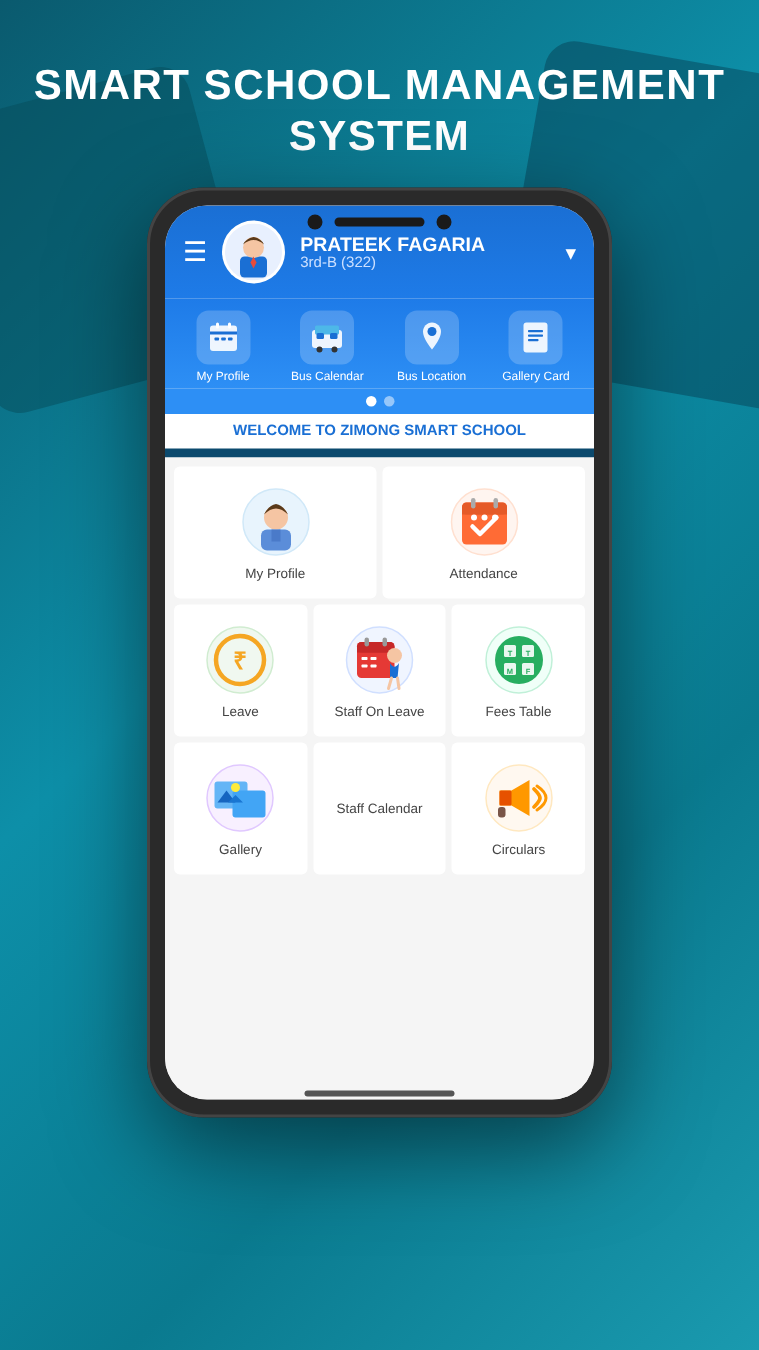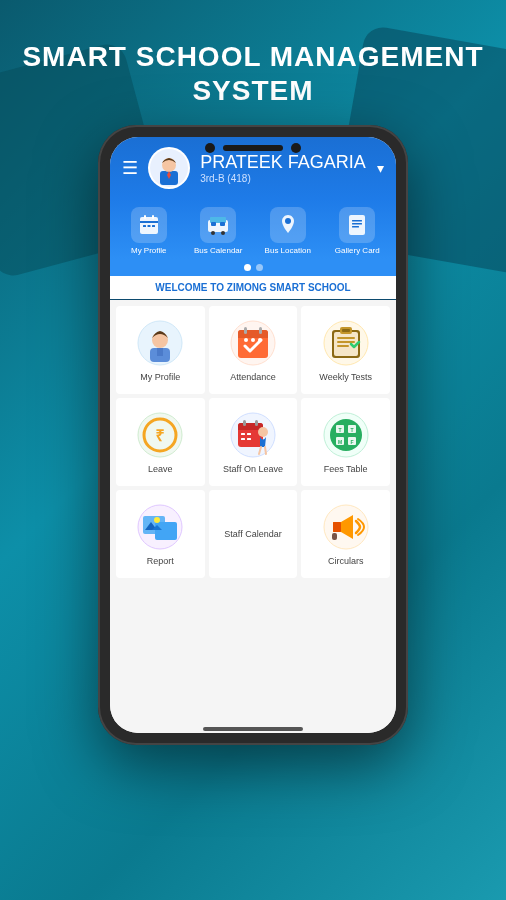--- a/index.html
+++ b/index.html
@@ -122,22 +122,22 @@
       justify-content: center;
       overflow: hidden;
       flex-shrink: 0;
     }
 
     .user-info {
       flex: 1;
     }
     .user-name {
       color: white;
-      font-weight: normal;
-      font-size: 18px;
+      font-weight: bold;
+      font-size: 13px;
     }
     .user-class {
       color: #cce0ff;
       font-size: 10px;
     }
     .dropdown-arrow {
       color: white;
       font-size: 14px;
     }
 
@@ -186,21 +186,21 @@
       background: rgba(255,255,255,0.5);
     }
     .dot.active {
       background: white;
     }
 
     
     .welcome-banner {
       background: white;
       padding: 6px 26px;
-      border-bottom: 1px solid #0c4a6e;
+      border-bottom: 6px solid #0c4a6e;
     }
     .welcome-text {
       color: #1a6fd4;
       font-size: 10px;
       font-weight: bold;
       text-align: center;
     }
 
     
     .grid-menu {
@@ -284,21 +284,21 @@
 
           <circle cx="19" cy="16" r="7" fill="#f5c5a3"></circle>
 
           <path d="M12 14 Q19 8 26 14 Q24 10 19 9 Q14 10 12 14Z" fill="#5a3a1a"></path>
 
           <polygon points="19,22 17,26 19,30 21,26" fill="#e74c3c"></polygon>
         </svg>
       </div>
       <div class="user-info">
         <div class="user-name">PRATEEK FAGARIA</div>
-        <div class="user-class">3rd-B (418)</div>
+        <div class="user-class">3rd-B (322)</div>
       </div>
       <span class="dropdown-arrow">▾</span>
     </div>
 
     <div class="nav-icons">
       <div class="nav-item">
         <div class="nav-icon-box">
           <svg width="24" height="24" viewBox="0 0 24 24">
               <rect x="3" y="4" width="18" height="17" rx="2" fill="white" opacity="0.9"></rect>
               <rect x="3" y="8" width="18" height="2" fill="#1a6fd4"></rect>
@@ -388,40 +388,20 @@
 
               <polyline points="15,26 20,31 31,20" stroke="white" stroke-width="3" fill="none" stroke-linecap="round" stroke-linejoin="round"></polyline>
 
               <circle cx="16" cy="20" r="2" fill="white"></circle>
               <circle cx="23" cy="20" r="2" fill="white"></circle>
               <circle cx="30" cy="20" r="2" fill="white"></circle>
             </svg>
           </div>
           <span class="grid-label">Attendance</span>
         </div>
-        <div class="grid-item">
-          <div class="grid-icon">
-            <svg width="46" height="46" viewBox="0 0 46 46">
-              <circle cx="23" cy="23" r="22" fill="#fff8e8" stroke="#ffe8b0" stroke-width="1"></circle>
-
-              <rect x="9" y="10" width="28" height="28" rx="3" fill="#8b6914"></rect>
-              <rect x="11" y="12" width="24" height="24" rx="2" fill="#f5e6c8"></rect>
-
-              <rect x="17" y="7" width="12" height="7" rx="2" fill="#c4962a"></rect>
-              <rect x="19" y="9" width="8" height="3" rx="1" fill="#8b6914"></rect>
-
-              <rect x="14" y="17" width="18" height="2" rx="1" fill="#c4962a"></rect>
-              <rect x="14" y="21" width="18" height="2" rx="1" fill="#c4962a"></rect>
-              <rect x="14" y="25" width="12" height="2" rx="1" fill="#c4962a"></rect>
-
-              <polyline points="28,24 31,27 36,22" stroke="#2ecc71" stroke-width="2.5" fill="none" stroke-linecap="round" stroke-linejoin="round"></polyline>
-            </svg>
-          </div>
-          <span class="grid-label">Weekly Tests</span>
-        </div>
       </div>
 
       <div class="grid-row">
         <div class="grid-item">
           <div class="grid-icon">
             <svg width="46" height="46" viewBox="0 0 46 46">
               <circle cx="23" cy="23" r="22" fill="#f0f8f0" stroke="#d0ecd0" stroke-width="1"></circle>
 
               <circle cx="23" cy="23" r="16" fill="none" stroke="#f5a623" stroke-width="3"></circle>
 
@@ -484,21 +464,21 @@
 
               <rect x="6" y="12" width="22" height="18" rx="2" fill="#64b5f6"></rect>
               <rect x="18" y="18" width="22" height="18" rx="2" fill="#42a5f5"></rect>
 
               <polygon points="8,26 14,18 20,26" fill="#1565c0"></polygon>
               <polygon points="15,26 20,21 25,26" fill="#1976d2"></polygon>
 
               <circle cx="20" cy="16" r="3" fill="#ffeb3b"></circle>
             </svg>
           </div>
-          <span class="grid-label">Report</span>
+          <span class="grid-label">Gallery</span>
         </div>
         <div class="grid-item">
           <span class="grid-label">Staff Calendar</span>
         </div>
         <div class="grid-item">
           <div class="grid-icon">
             <svg width="46" height="46" viewBox="0 0 46 46">
               <circle cx="23" cy="23" r="22" fill="#fff8f0" stroke="#ffe8c0" stroke-width="1"></circle>
 
               <polygon points="10,18 10,28 18,28 30,35 30,11 18,18" fill="#ff9800"></polygon>

